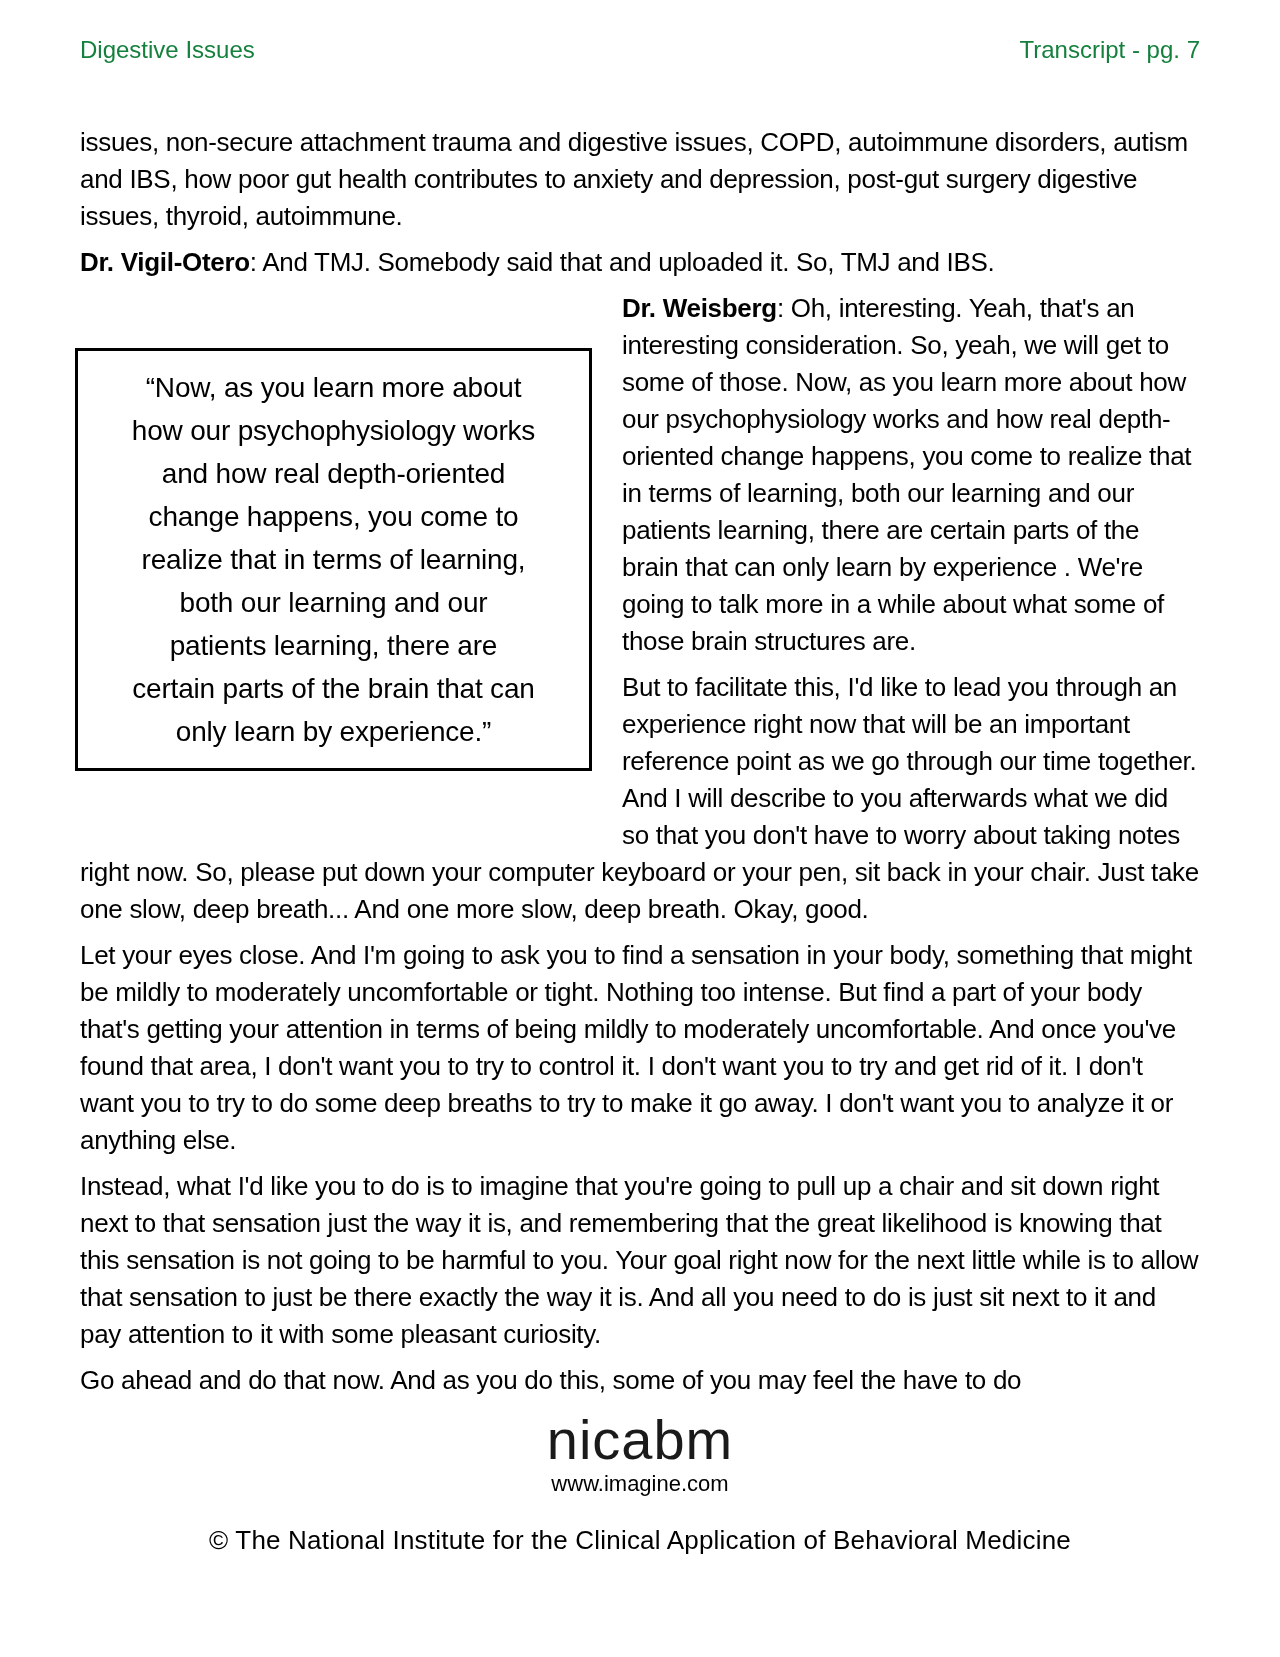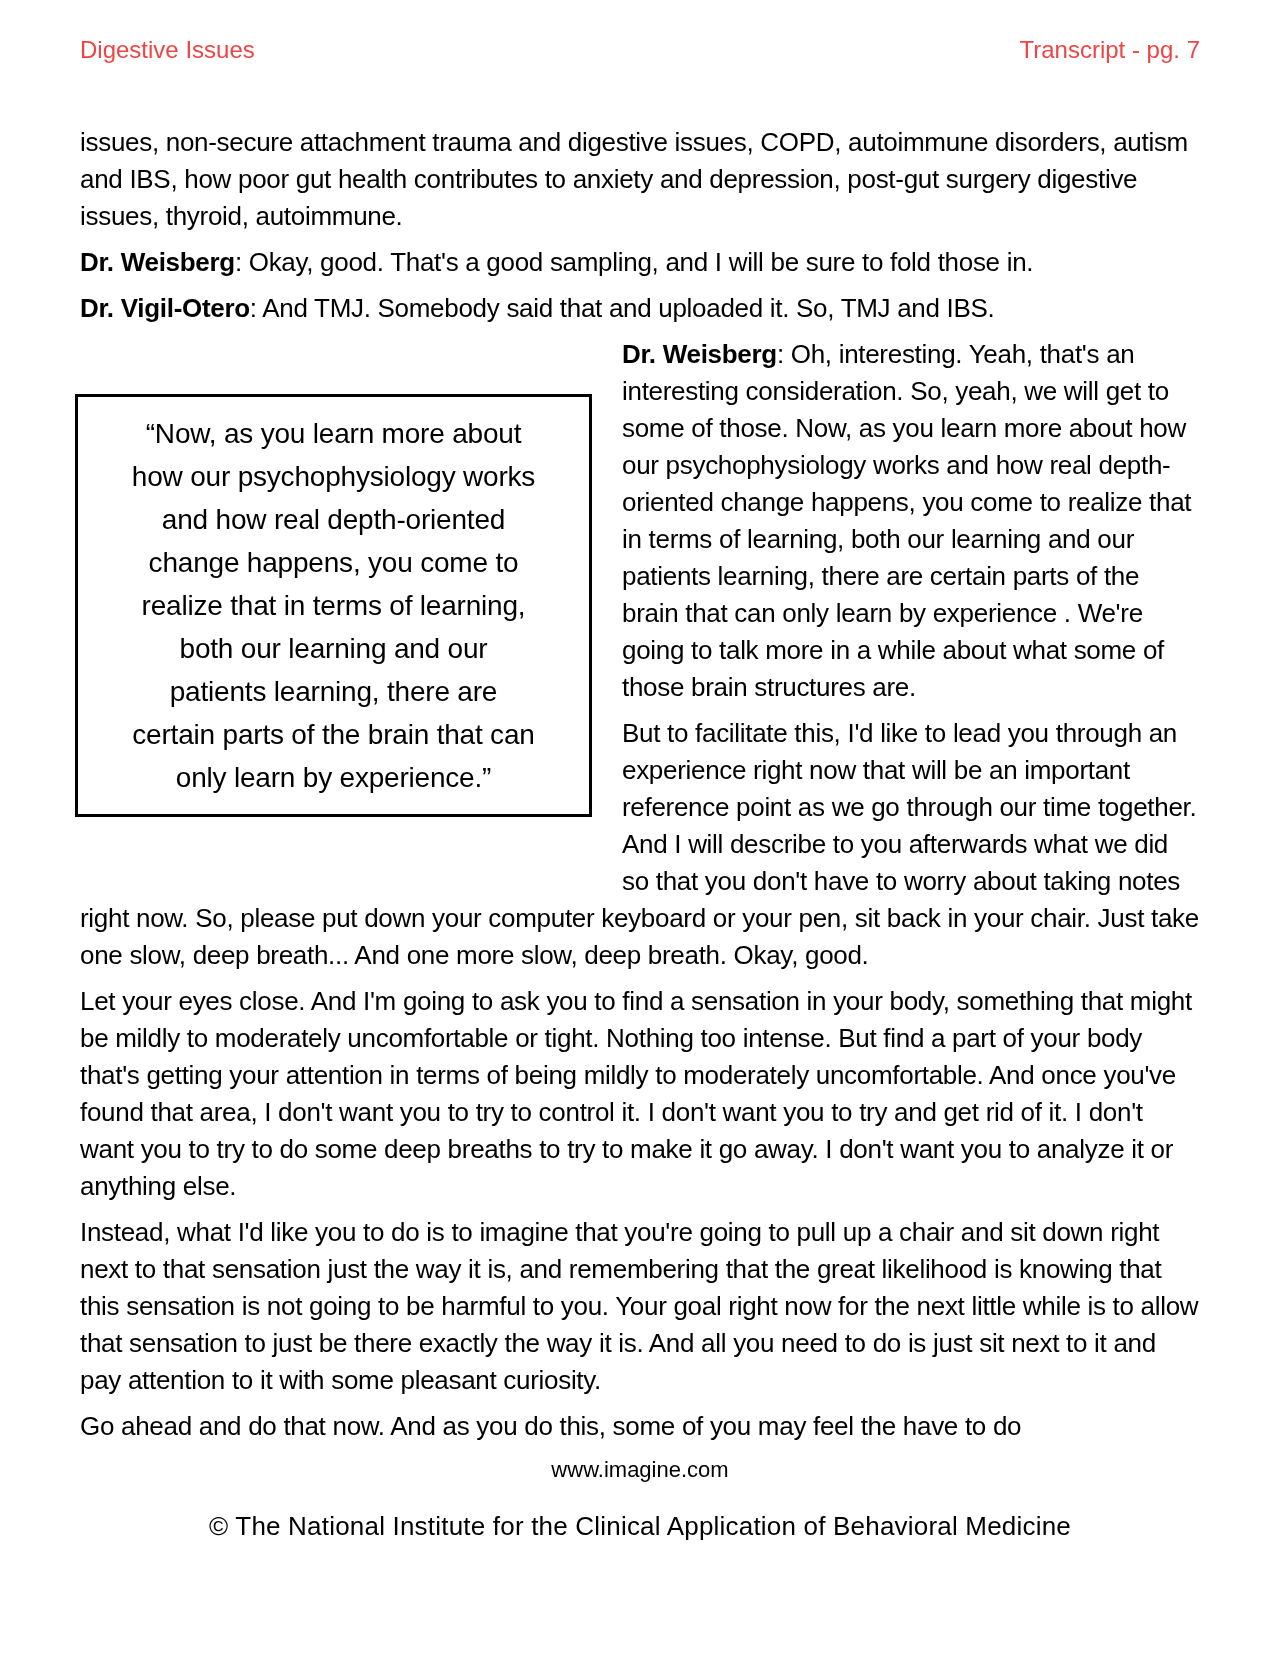--- a/index.html
+++ b/index.html
@@ -19,21 +19,21 @@
     width: 1280px;
     height: 1657px;
     padding: 36px 80px 0 80px;
   }
   .hdr {
     display: flex;
     justify-content: space-between;
     align-items: flex-start;
     font-size: 24px;
     line-height: 28px;
-    color: #ef4444;
+    color: #15803d;
   }
   .content {
     margin-top: 60px;
     font-size: 26px;
     line-height: 37px;
     letter-spacing: -0.3px;
   }
   .content p {
     margin: 0 0 9px 0;
   }
@@ -83,21 +83,20 @@
 
   <div class="hdr">
     <span>Digestive Issues</span>
     <span>Transcript - pg. 7</span>
   </div>
 
   <div class="content">
 
     <p><span>issues, non-secure attachment trauma and digestive issues, COPD, autoimmune disorders, autism and IBS, how poor gut health contributes to anxiety and depression, post-gut surgery digestive issues, thyroid, autoimmune.</span></p>
 
-    <p><b>Dr. Weisberg</b><span>: Okay, good. That's a good sampling, and I will be sure to fold those in.</span></p>
 
     <p><b>Dr. Vigil-Otero</b><span>: And TMJ. Somebody said that and uploaded it. So, TMJ and IBS.</span></p>
 
     <div class="pullquote"><span>“Now, as you learn more about
 how our psychophysiology works
 and how real depth-oriented
 change happens, you come to
 realize that in terms of learning,
 both our learning and our
 patients learning, there are
@@ -110,17 +109,18 @@
 
     <p><span>Let your eyes close. And I'm going to ask you to find a sensation in your body, something that might be mildly to moderately uncomfortable or tight. Nothing too intense. But find a part of your body that's getting your attention in terms of being mildly to moderately uncomfortable. And once you've found that area, I don't want you to try to control it. I don't want you to try and get rid of it. I don't want you to try to do some deep breaths to try to make it go away. I don't want you to analyze it or anything else.</span></p>
 
     <p><span>Instead, what I'd like you to do is to imagine that you're going to pull up a chair and sit down right next to that sensation just the way it is, and remembering that the great likelihood is knowing that this sensation is not going to be harmful to you. Your goal right now for the next little while is to allow that sensation to just be there exactly the way it is. And all you need to do is just sit next to it and pay attention to it with some pleasant curiosity.</span></p>
 
     <p><span>Go ahead and do that now. And as you do this, some of you may feel the have to do</span></p>
 
   </div>
 
   <div class="footer">
+    <div class="logo">nicabm</div>
     <div class="url">www.imagine.com</div>
     <div class="copy">© The National Institute for the Clinical Application of Behavioral Medicine</div>
   </div>
 
 </div>
 
 </body></html>

